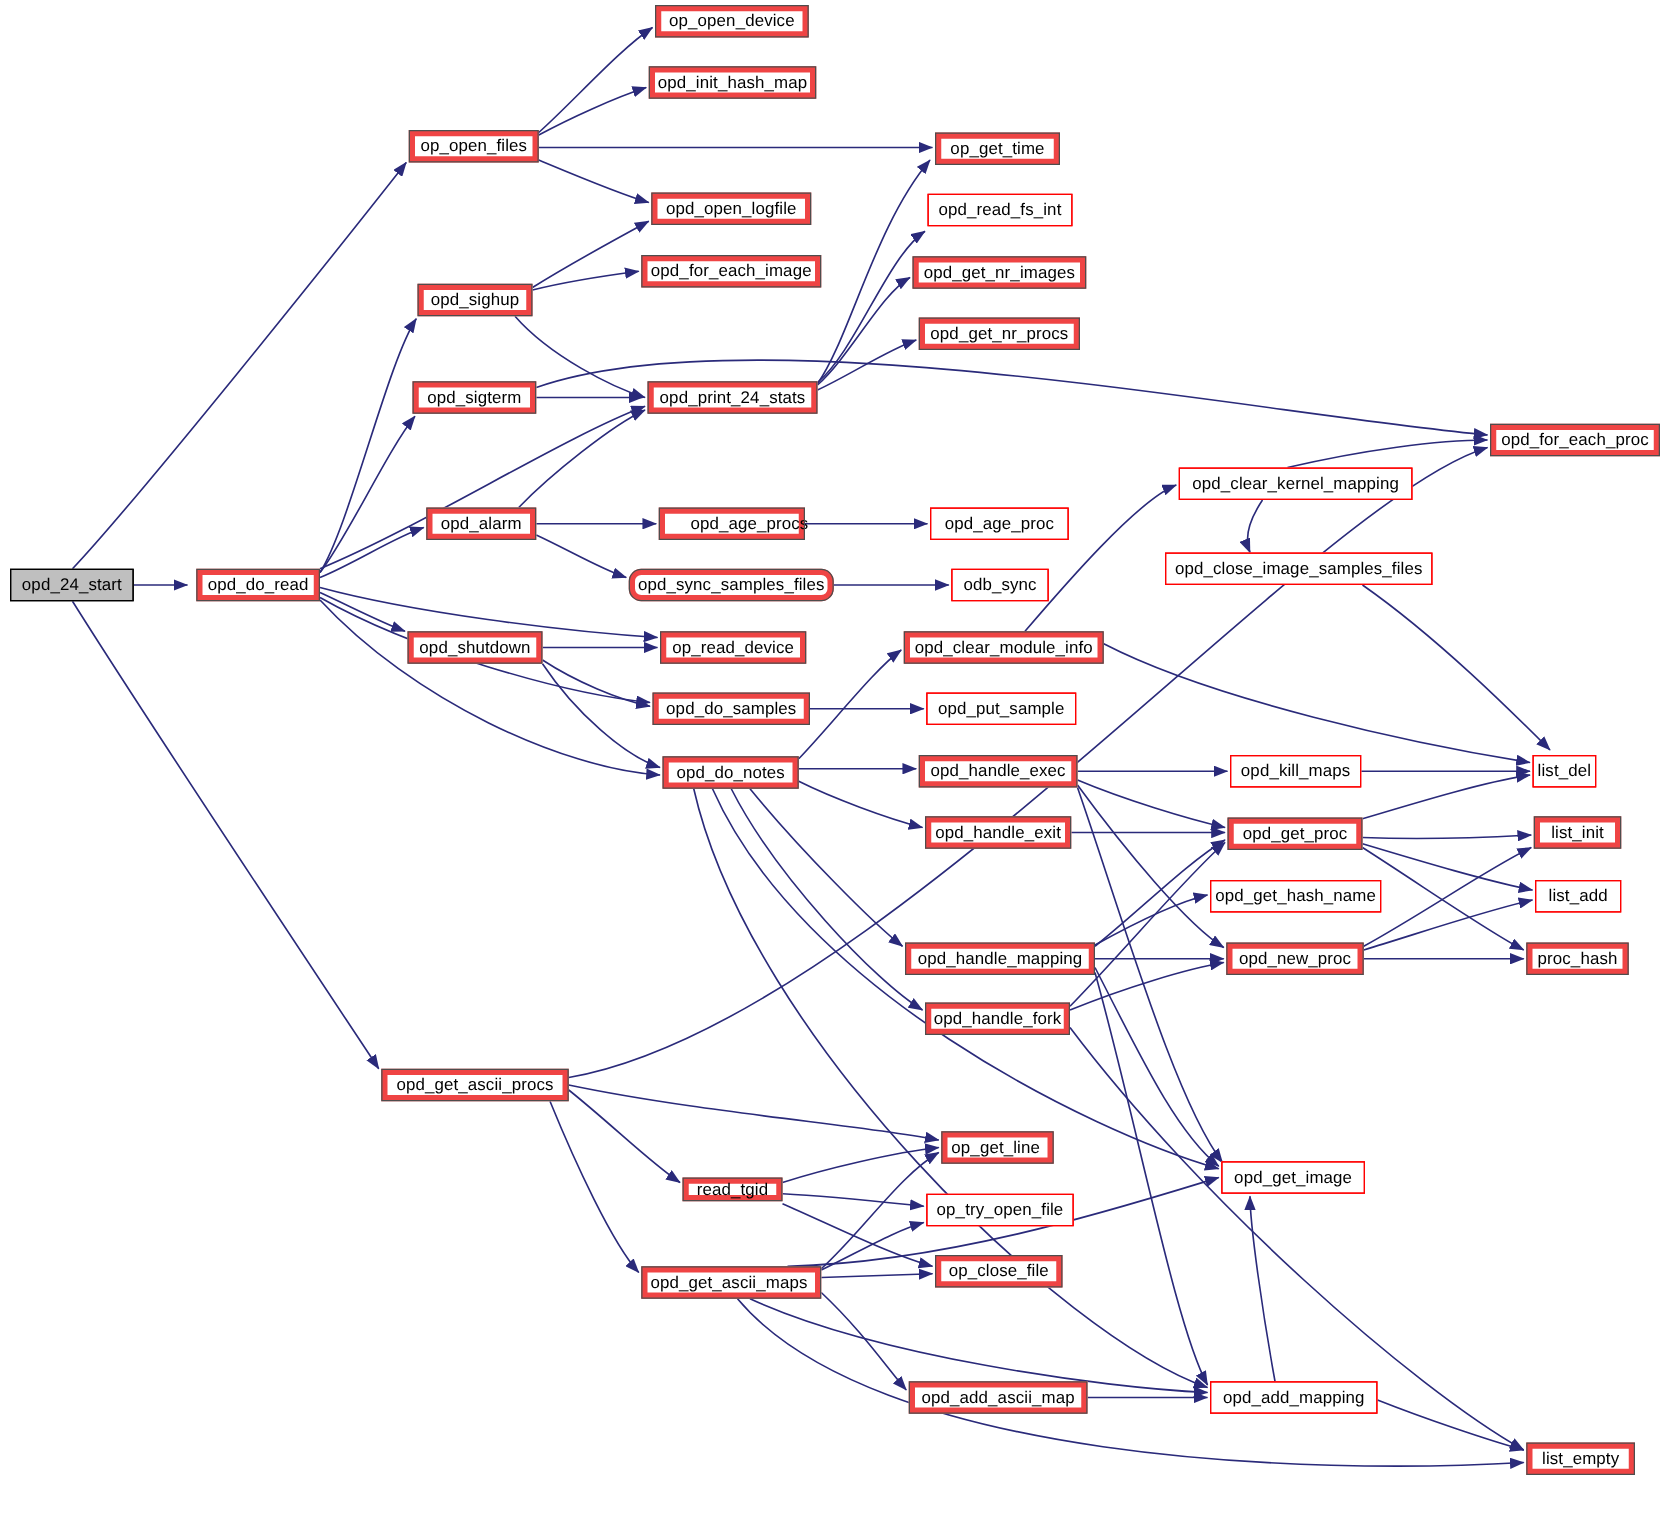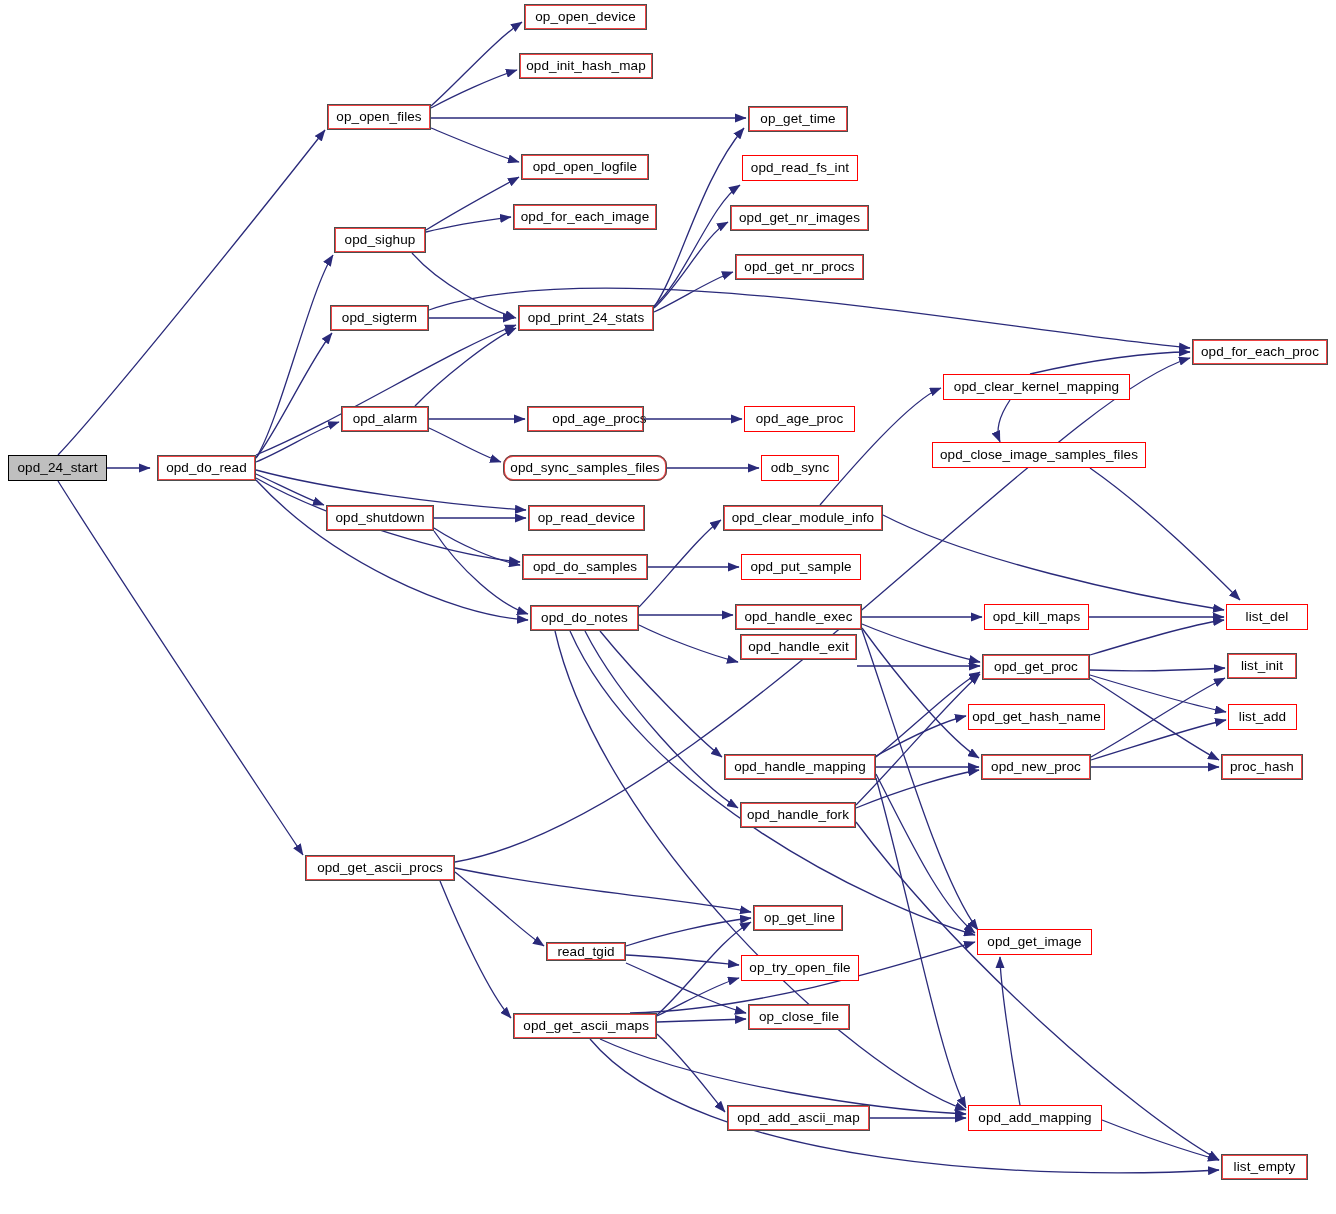--- a/index.html
+++ b/index.html
@@ -33,21 +33,21 @@
     width: 1336px;
     height: 1214px;
   }
   .node {
     position: absolute;
     box-sizing: border-box;
     display: flex;
     align-items: center;
     justify-content: center;
     background: #ffffff;
-    border: 2px solid #ef4444;
+    border: 5px solid #ef4444;
     outline: 1px solid #4d4d4d;
     outline-offset: -1px;
     font-size: 13.5px;
     line-height: 1;
     color: #000000;
     white-space: nowrap;
     letter-spacing: 0.1px;
   }
   .node.red {
     border: 1px solid #ff0000;
@@ -248,24 +248,24 @@
       </div>
       <div class="node" style="left: 530px; top: 605px; width: 109px; height: 26px;">
         <span class="node-label">opd_do_notes</span>
       </div>
       <div class="node" style="left: 735px; top: 604px; width: 127px; height: 26px;">
         <span class="node-label">opd_handle_exec</span>
       </div>
       <div class="node red" style="left: 984px; top: 604px; width: 105px; height: 26px;">
         <span class="node-label">opd_kill_maps</span>
       </div>
-      <div class="node red" style="left: 1226px; top: 604px; width: 82px; height: 26px;">
+      <div class="node red" style="left: 1226px; top: 604px; width: 51px; height: 26px;">
         <span class="node-label">list_del</span>
       </div>
-      <div class="node" style="left: 740px; top: 634px; width: 117px; height: 26px;">
+      <div class="node" style="left: 740px; top: 653px; width: 117px; height: 26px;">
         <span class="node-label">opd_handle_exit</span>
       </div>
       <div class="node" style="left: 982px; top: 654px; width: 108px; height: 26px;">
         <span class="node-label">opd_get_proc</span>
       </div>
       <div class="node" style="left: 1227px; top: 653px; width: 70px; height: 26px;">
         <span class="node-label">list_init</span>
       </div>
       <div class="node red" style="left: 968px; top: 704px; width: 137px; height: 26px;">
         <span class="node-label">opd_get_hash_name</span>

